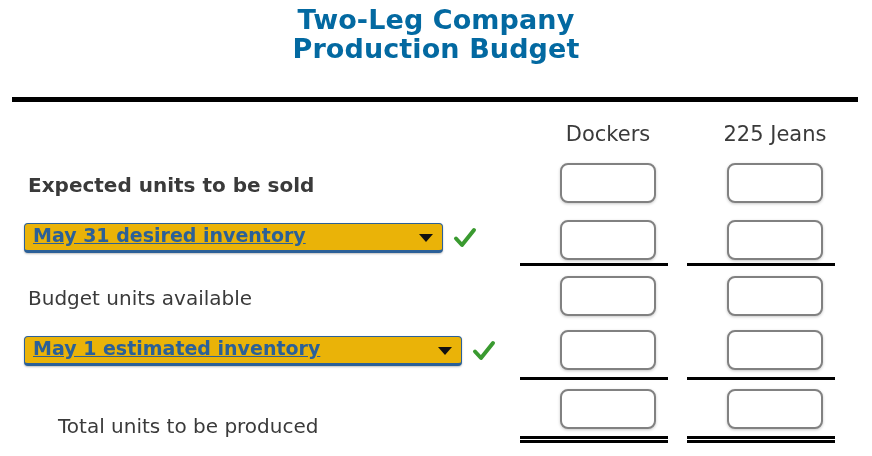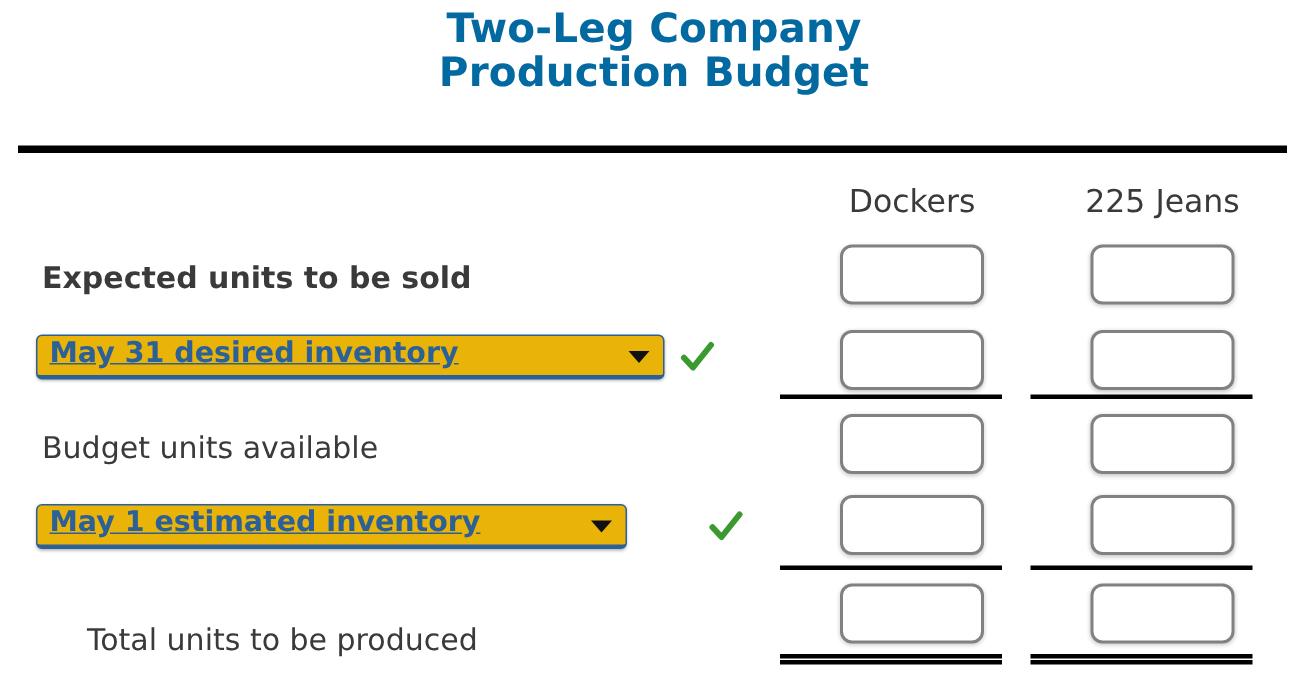--- a/index.html
+++ b/index.html
@@ -70,21 +70,21 @@
   .row-label.r3 { top: 285px; }
   .row-label.r5 { top: 413px; left: 58px; }
 
   
   .select-wrap {
     position: absolute;
     left: 24px;
     height: 30px;
   }
   .select-wrap.s2 { top: 223px; width: 419px; }
-  .select-wrap.s4 { top: 336px; width: 394px; }
+  .select-wrap.s4 { top: 336px; width: 438px; }
 
   .fake-select {
     box-sizing: border-box;
     width: 100%;
     height: 30px;
     background: #eab308;
     border: 1px solid #2b6098;
     border-bottom: 3px solid #2b6098;
     border-radius: 4px;
     position: relative;

